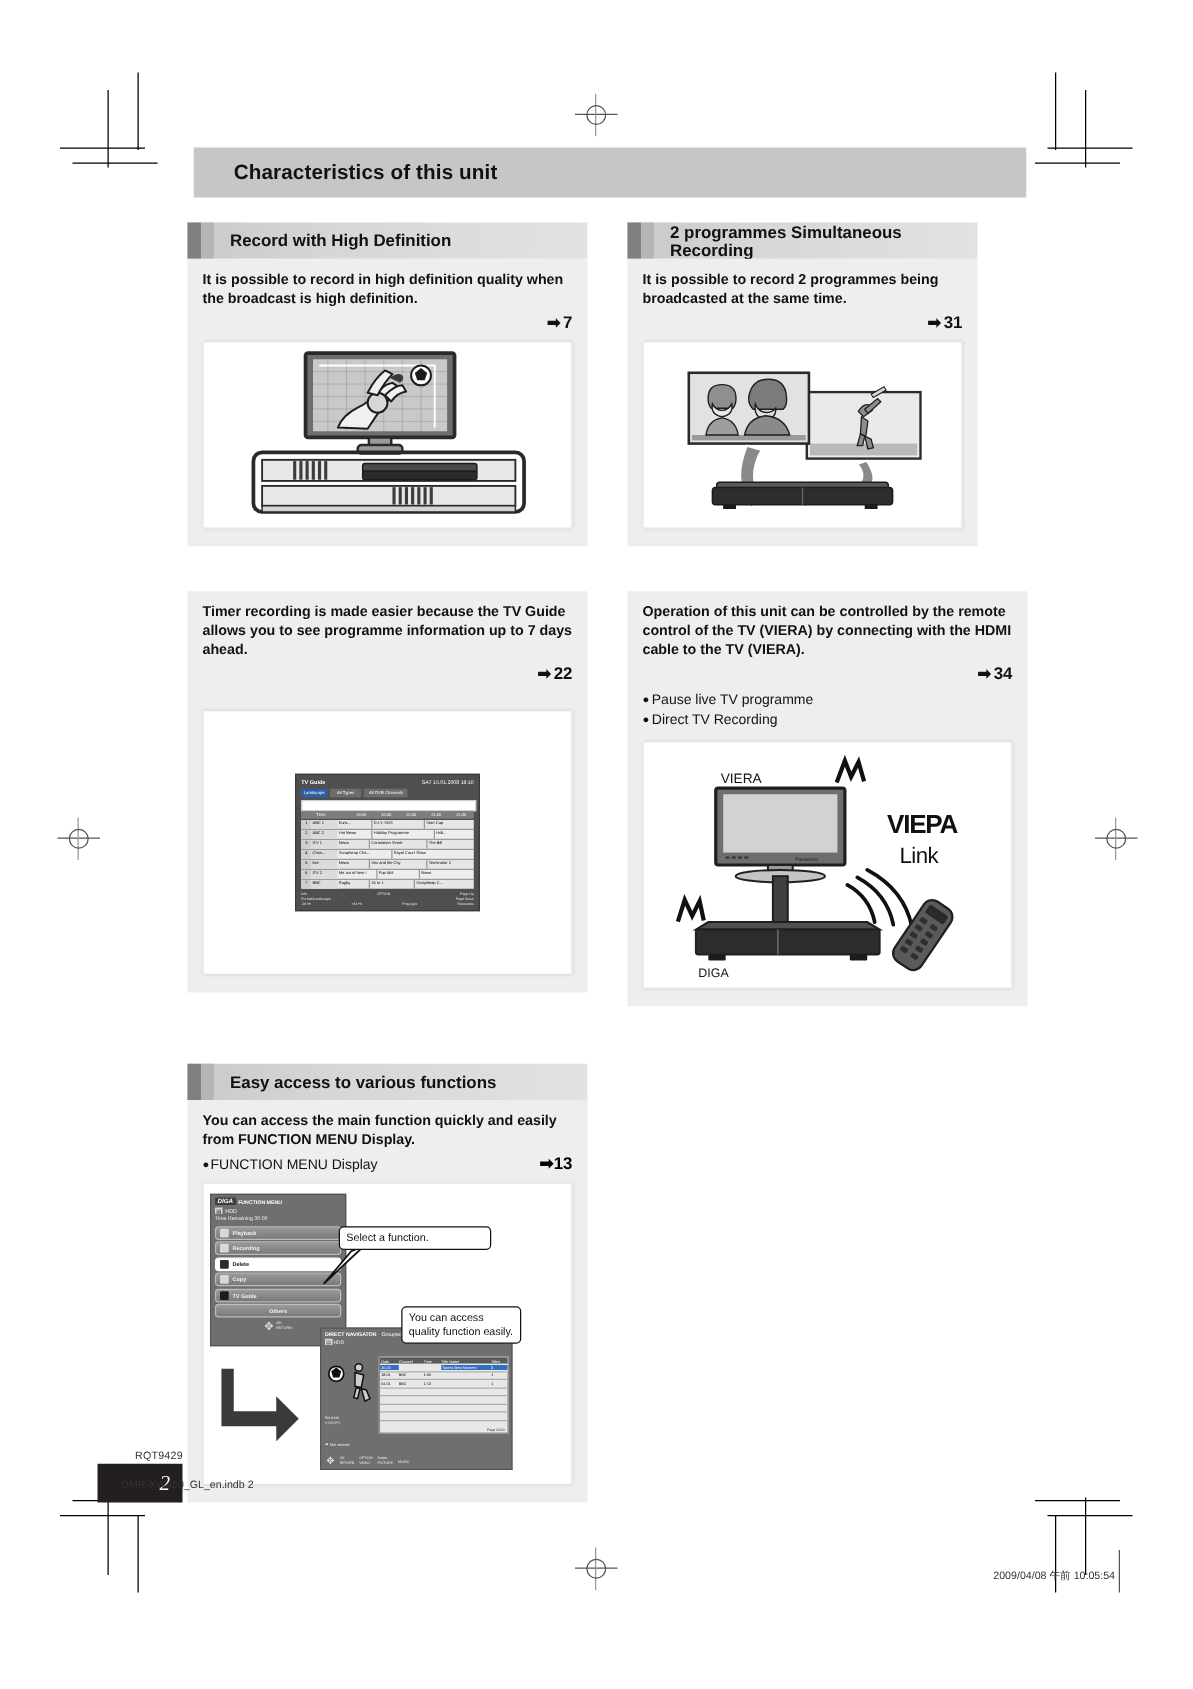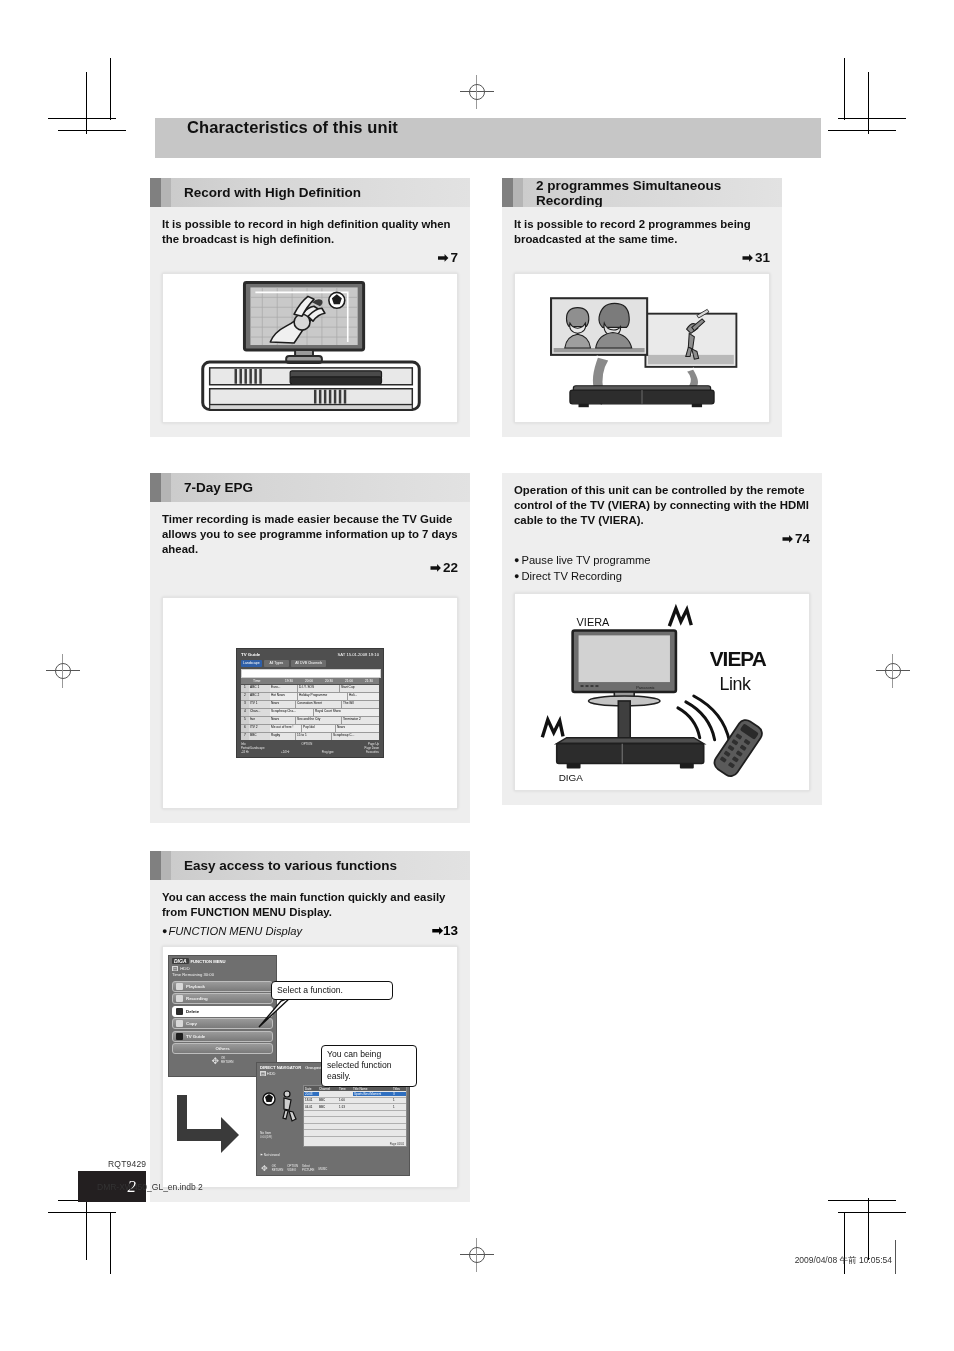--- a/index.html
+++ b/index.html
@@ -57,21 +57,21 @@
   }
 
   .page-title-bar {
     position: absolute;
     left: 155px;
     top: 118px;
     width: 666px;
     height: 40px;
     background: #c6c6c6;
     display: flex;
-    align-items: flex-start;
+    align-items: center;
   }
   .page-title-bar .t {
     font-size: 16.5px;
     font-weight: bold;
     color: #111;
     margin-left: 32px;
     letter-spacing: 0.1px;
   }
 
   
@@ -132,21 +132,21 @@
     margin-top: 3px;
   }
   .pageref .arw { font-size: 13px; margin-right: 2px; }
 
   .inline-ref {
     display: flex;
     justify-content: space-between;
     align-items: baseline;
     margin-top: 2px;
   }
-  .inline-ref .lbl { font-size: 11.2px; color: #111; font-style: italic; }
+  .inline-ref .lbl { font-size: 11.2px; color: #111; }
   .inline-ref .lbl .dot { font-size: 9px; vertical-align: 1px; margin-right: 1px; }
 
   .figure {
     background: #ffffff;
     border: 1px solid #e3e3e3;
     box-shadow: 0 0 3px rgba(0,0,0,0.10);
     margin-top: 8px;
     position: relative;
     overflow: hidden;
   }
@@ -426,25 +426,20 @@
             <line x1="148" y1="123" x2="148" y2="139" stroke="#6a6a6a" stroke-width="1.2"></line>
             <rect x="74" y="139" width="12" height="4" fill="#1c1c1c"></rect>
             <rect x="206" y="139" width="12" height="4" fill="#1c1c1c"></rect>
           </g>
         </svg>
       </div>
     </div>
   </div>
 
   <div class="section" style="left:150px; top:473px; width:320px;">
-    <div class="sec-head">
-      <div class="tab-dark"></div>
-      <div class="tab-mid"></div>
-      <div class="htxt">7-Day EPG</div>
-    </div>
     <div class="sec-body">
       <div class="lead">Timer recording is made easier because the TV Guide allows you to see programme information up to 7 days ahead.</div>
       <div class="pageref">
         <span class="arw">➡</span><span>22</span>
       </div>
 
       <div class="figure" style="height:210px; margin-top:22px;">
         <div style="position:absolute; left:50%; top:50%; transform:translate(-50%,-50%); width:146px; height:108px; background:#4f4f4f; border:1px solid #3a3a3a;">
 
           <div style="position:absolute; left:4px; top:3px; font-size:4.4px; color:#fff; font-weight:bold;">TV Guide</div>
@@ -539,21 +534,21 @@
           </div>
         </div>
       </div>
     </div>
   </div>
 
   <div class="section" style="left:502px; top:473px; width:320px;">
     <div class="sec-body">
       <div class="lead">Operation of this unit can be controlled by the remote control of the TV (VIERA) by connecting with the HDMI cable to the TV (VIERA).</div>
       <div class="pageref">
-        <span class="arw">➡</span><span>74</span>
+        <span class="arw">➡</span><span>34</span>
       </div>
       <div class="bullets">
         <div><span class="dot">●</span><span>Pause live TV programme</span></div>
         <div><span class="dot">●</span><span>Direct TV Recording</span></div>
       </div>
 
       <div class="figure" style="height:196px;">
         <svg viewBox="0 0 296 196" width="100%" height="196">
 
           <text x="62" y="32" font-family="Liberation Sans, sans-serif" font-size="11" fill="#111">VIERA</text>
@@ -754,21 +749,21 @@
               <span style="display:block;">VIDEO</span>
             </span>
             <span style="font-size:2.8px; color:#eee; line-height:1.35;">
               <span style="display:block;">Select</span>
               <span style="display:block;">PICTURE</span>
             </span>
             <span style="font-size:2.8px; color:#eee;">MUSIC</span>
           </div>
         </div>
 
-        <div class="callout" style="left:158px; top:98px; width:84px;">You can being selected function easily.</div>
+        <div class="callout" style="left:158px; top:98px; width:84px;">You can access quality function easily.</div>
 
         <svg class="bigarrow" style="left:14px; top:142px; width:66px; height:70px;">
           <path d="M10 6 L10 40 L44 40 L44 28 L62 46 L44 64 L44 52 L0 52 L0 6 Z" fill="#3a3a3a"></path>
         </svg>
       </div>
     </div>
   </div>
 
   <div class="rqt">RQT9429</div>
   <div class="pagenum">2</div>

